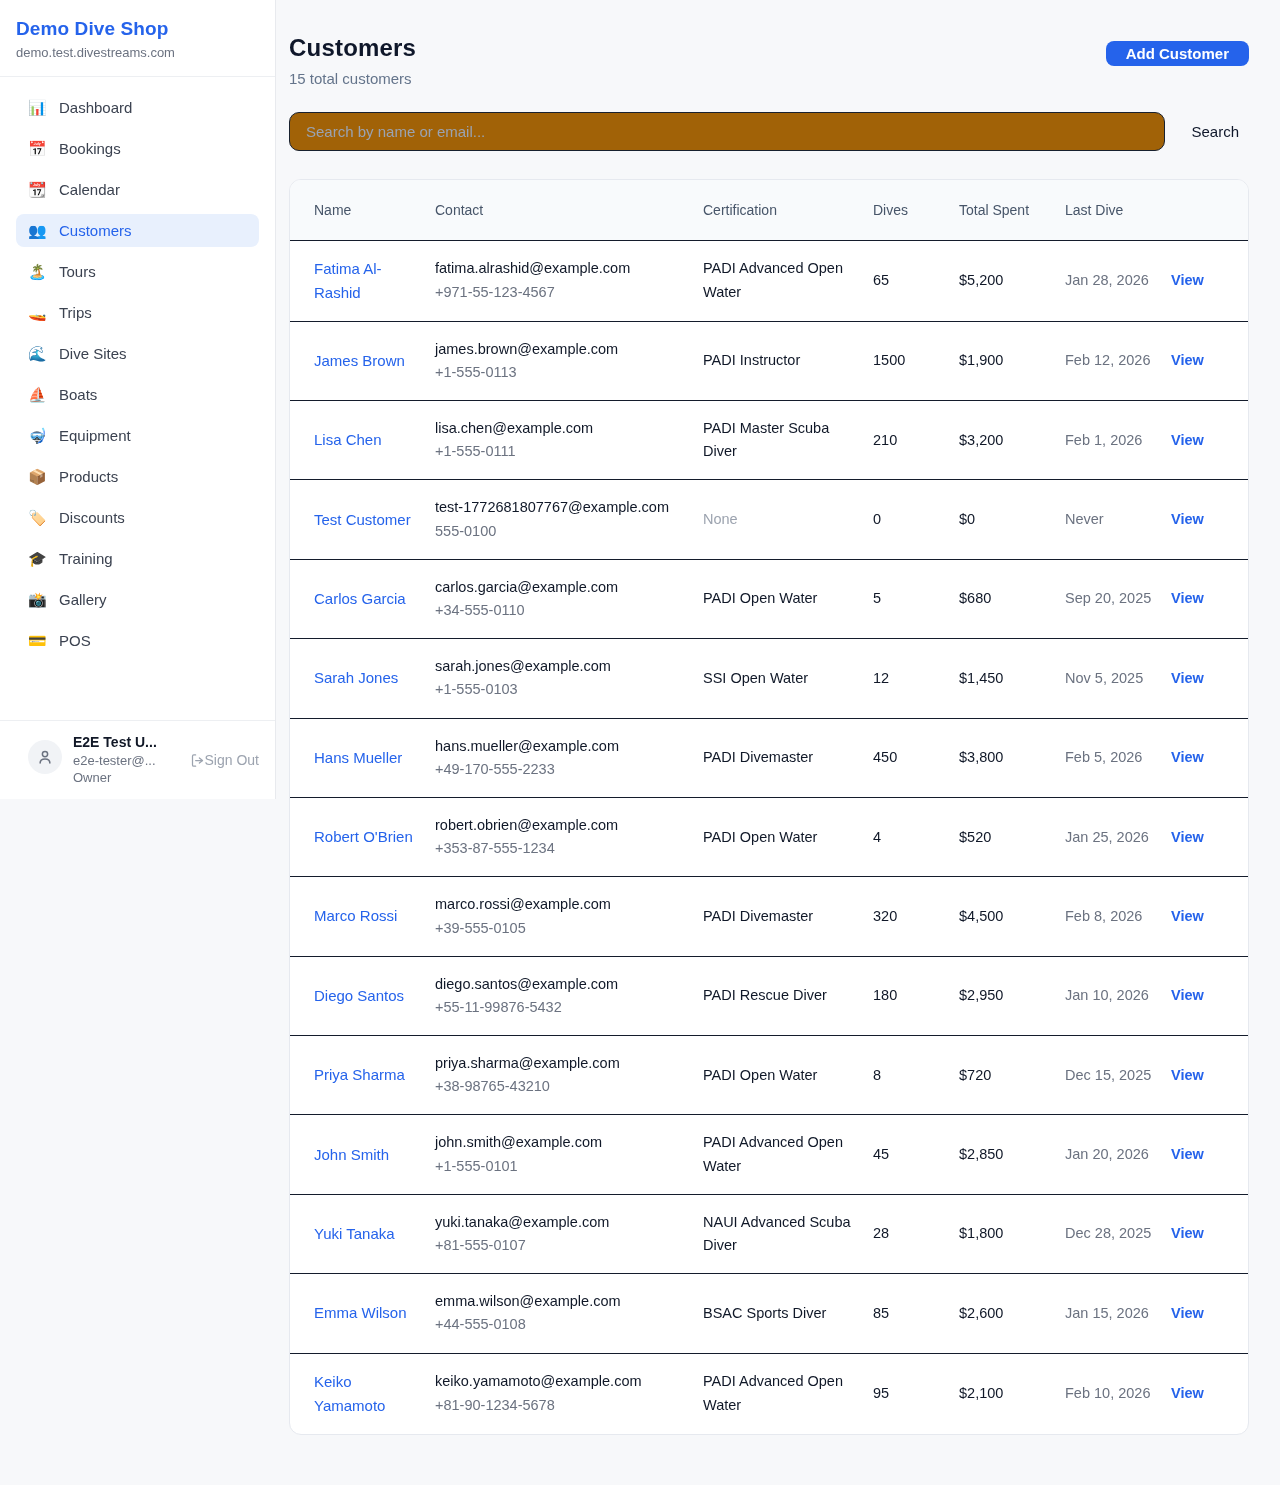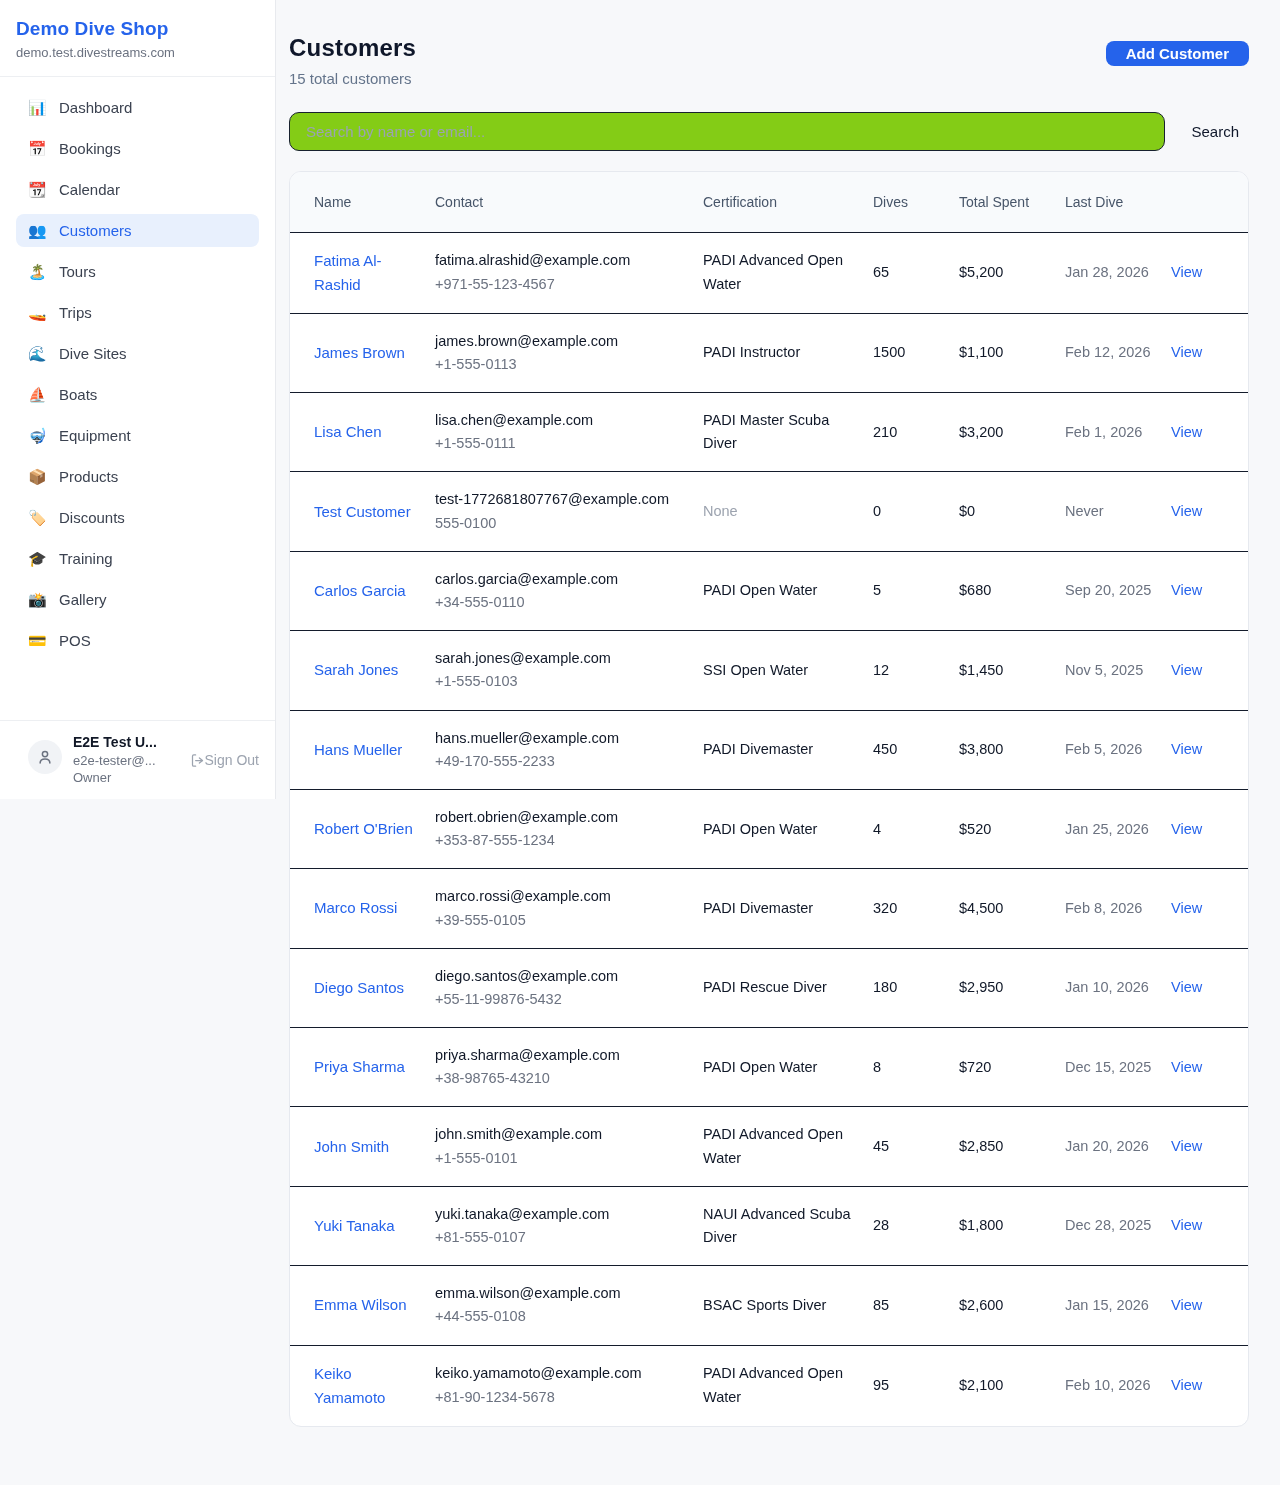--- a/index.html
+++ b/index.html
@@ -61,33 +61,33 @@
   .btn-primary {
     background:#2563eb; color:#fff; border:none; cursor:pointer;
     font-family:inherit; font-size:15px; font-weight:600;
     padding:4px 20px; border-radius:8px; margin-top:7px;
   }
 
   .search-row { display:flex; align-items:center; margin-top:25px; }
   .search-input {
     flex:1 1 auto; height:39px;
     border:1px solid #18212f; border-radius:10px;
-    background:#84cc16; padding:0 16px;
+    background:#a16207; padding:0 16px;
     font-family:inherit; font-size:15px; color:#101828; outline:none;
   }
   .search-input::placeholder { color:#9aa3b2; }
   .search-btn {
     background:none; border:none; cursor:pointer;
     font-family:inherit; font-size:15px; color:#0f172a;
     padding:0 10px 0 26px;
   }
 
   
   .card {
-    margin-top:20px; background:#fff;
+    margin-top:28px; background:#fff;
     border:1px solid #e6e9ef; border-radius:12px;
     overflow:hidden;
   }
   table { width:100%; border-collapse:collapse; table-layout:fixed; }
   col.c-name  { width:145px; }
   col.c-cont  { width:268px; }
   col.c-cert  { width:170px; }
   col.c-dive  { width:86px; }
   col.c-spent { width:106px; }
   col.c-last  { width:106px; }
@@ -106,21 +106,21 @@
     font-size:14.5px; line-height:1.6;
   }
   tbody tr:last-child td { border-bottom:none; }
   .name-link { color:#2563eb; font-weight:500; font-size:15px; text-decoration:none; cursor:pointer; line-height:1.6; display:inline-block; }
   .email { color:#101828; }
   .phone { color:#6b7280; }
   .cert { color:#101828; }
   .cert.muted { color:#9ca3af; }
   .dives, .spent { color:#101828; }
   .lastdive { color:#6b7280; }
-  .view-link { color:#2563eb; font-weight:400; text-decoration:none; cursor:pointer; }
+  .view-link { color:#2563eb; font-weight:700; text-decoration:none; cursor:pointer; }
   td.view-cell { padding-right:24px; }
 </style>
 </head>
 <body>
 
 <aside class="sidebar">
   <div class="brand">
     <div class="brand-title">Demo Dive Shop</div>
     <div class="brand-sub">demo.test.divestreams.com</div>
   </div>
@@ -259,21 +259,21 @@
           <td class="view-cell"><a class="view-link">View</a></td>
         </tr>
         <tr>
           <td><a class="name-link">James Brown</a></td>
           <td>
               <div class="email">james.brown@example.com</div>
               <div class="phone">+1-555-0113</div>
             </td>
           <td><span class="cert">PADI Instructor</span></td>
           <td class="dives">1500</td>
-          <td class="spent">$1,100</td>
+          <td class="spent">$1,900</td>
           <td class="lastdive">Feb 12, 2026</td>
           <td class="view-cell"><a class="view-link">View</a></td>
         </tr>
         <tr>
           <td><a class="name-link">Lisa Chen</a></td>
           <td>
               <div class="email">lisa.chen@example.com</div>
               <div class="phone">+1-555-0111</div>
             </td>
           <td><span class="cert">PADI Master Scuba Diver</span></td>

